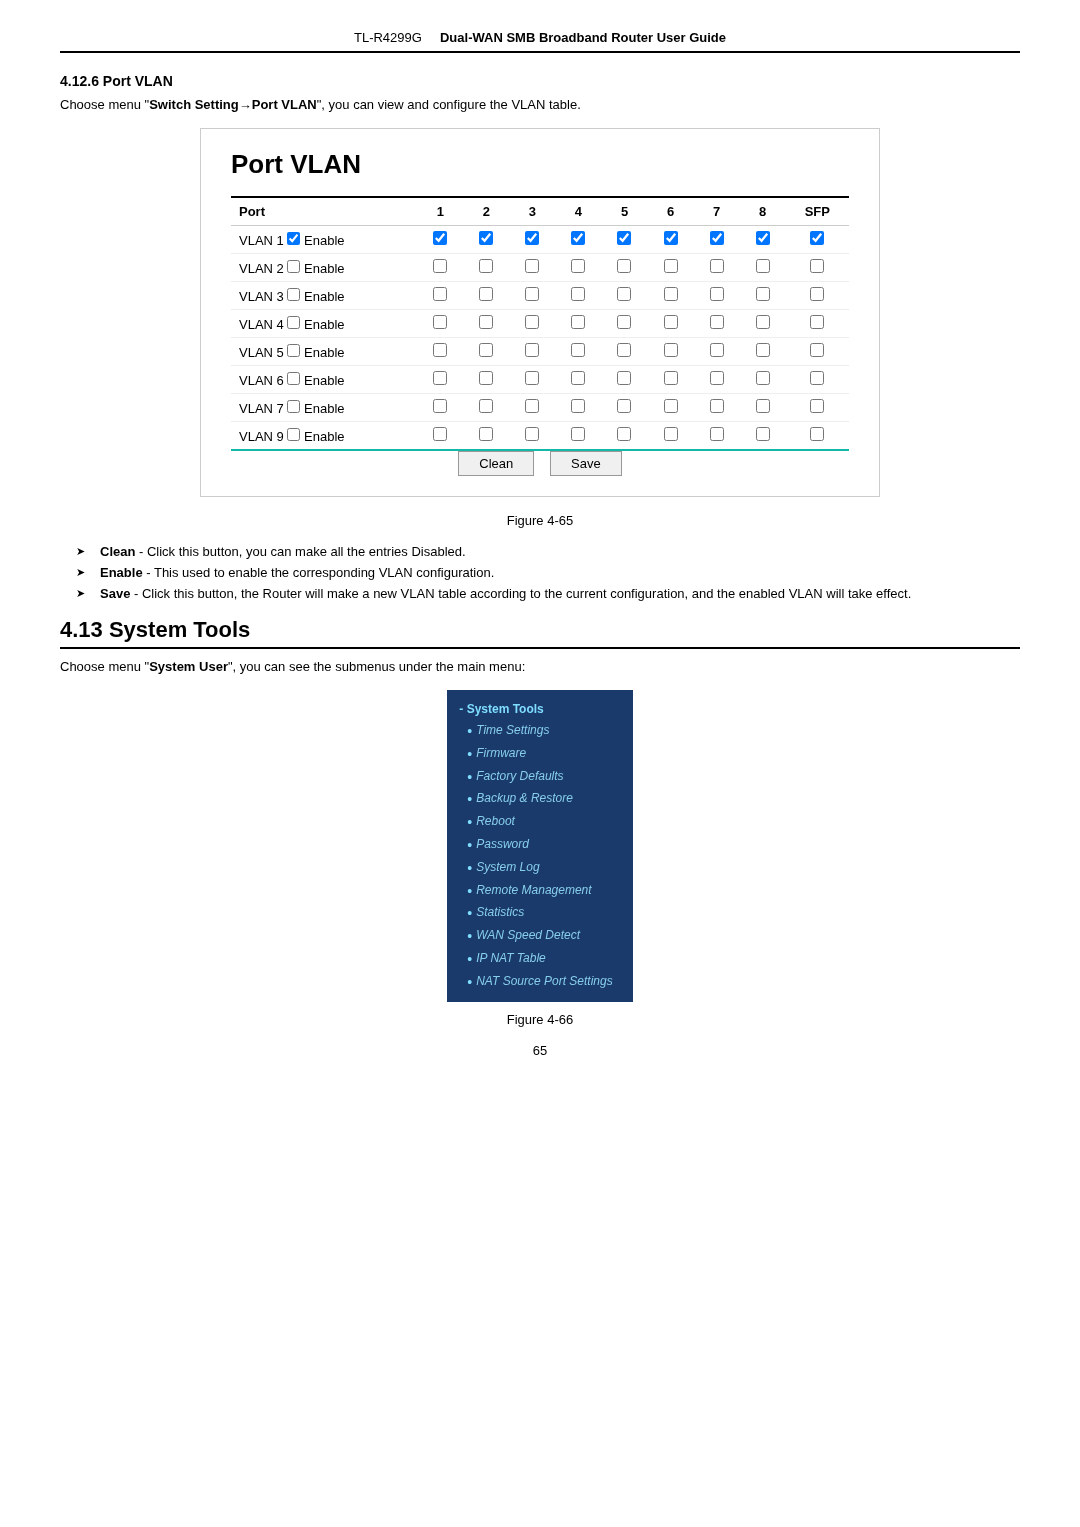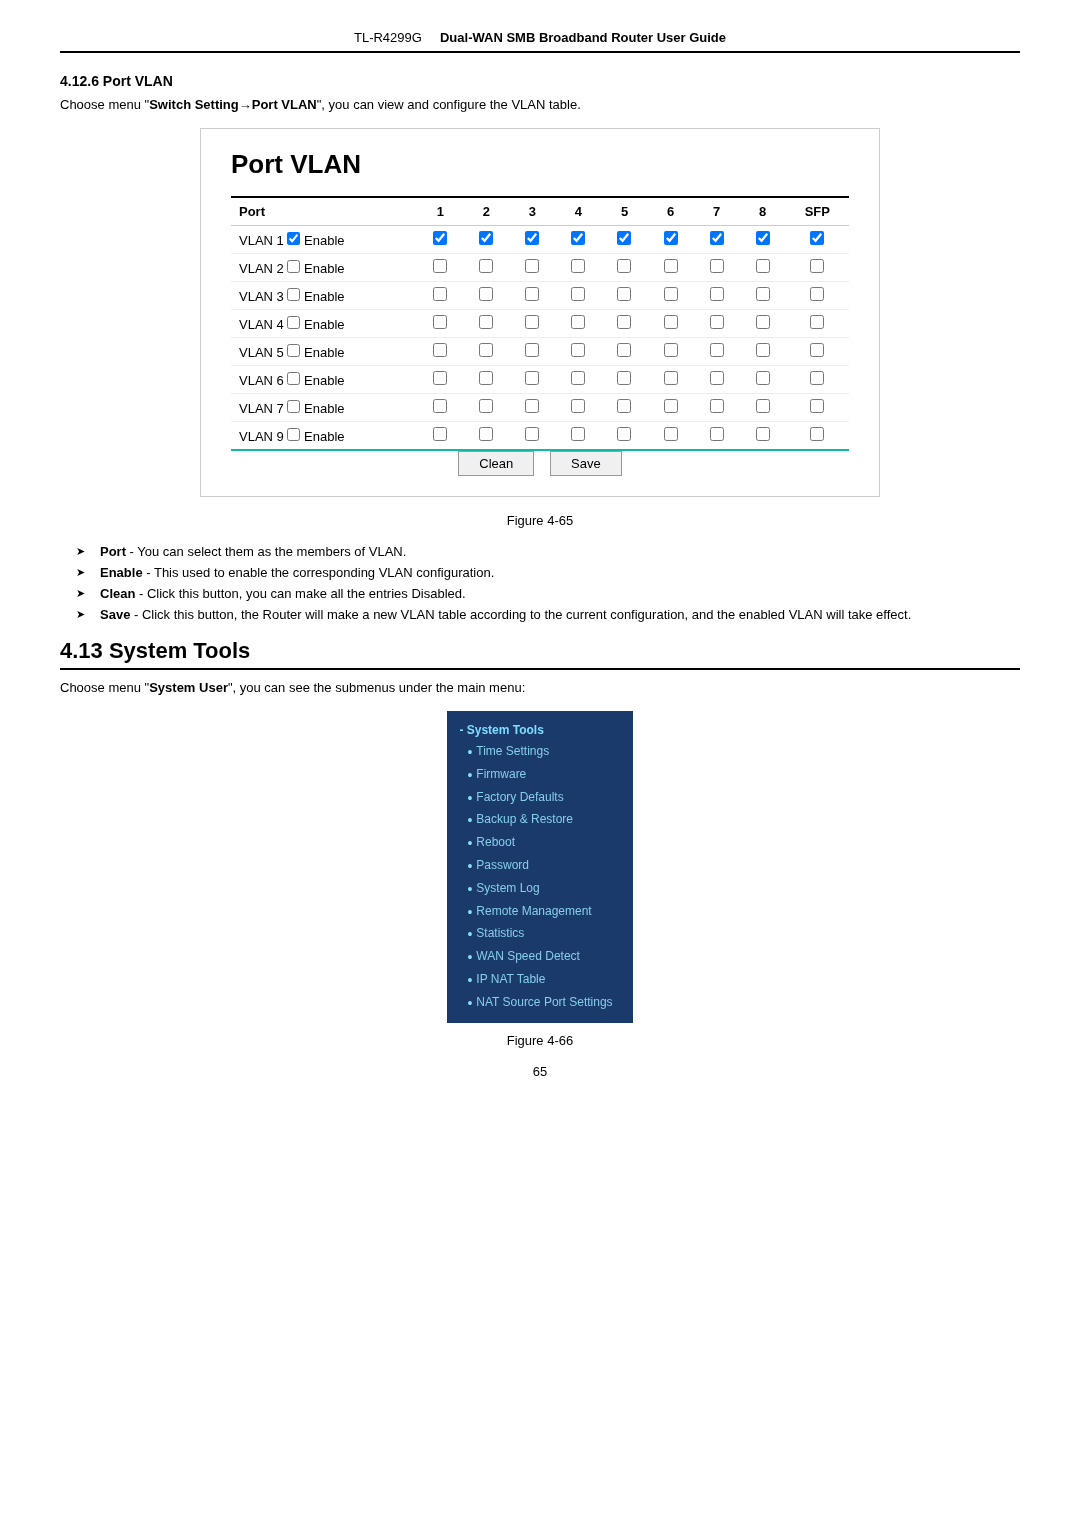--- a/index.html
+++ b/index.html
@@ -152,20 +152,21 @@
       gap: 4px;
     }
     .menu-item-sub .bullet {
       color: #7fddff;
       font-size: 14px;
       line-height: 1.2;
       flex-shrink: 0;
     }
     .menu-item-sub .label {
       color: #87ceeb;
+      font-style: italic;
     }
 
     .menu-center {
       display: flex;
       justify-content: center;
       margin: 10px 0;
     }
 
     .page-number {
       text-align: center;
@@ -307,23 +308,22 @@
       <div class="button-row">
         <button class="btn">Clean</button>
         <button class="btn">Save</button>
       </div>
     </div>
   </div>
 
   <div class="figure-caption">Figure 4-65</div>
 
   <ul class="bullet-list" id="bullet-list">
-  <li><strong>Port</strong> - You can select them as the members of VLAN.</li>
+      <li><strong>Clean</strong> - Click this button, you can make all the entries Disabled.</li>
       <li><strong>Enable</strong> - This used to enable the corresponding VLAN configuration.</li>
-      <li><strong>Clean</strong> - Click this button, you can make all the entries Disabled.</li>
       <li><strong>Save</strong> - Click this button, the Router will make a new VLAN table according to the current configuration, and the enabled VLAN will take effect.</li>
     </ul>
 </div>
 
 <div>
   <div class="system-tools-heading">4.13  System Tools</div>
   <p class="intro-text">
     Choose menu "<strong>System User</strong>", you can see the submenus under the main menu:
   </p>
 

